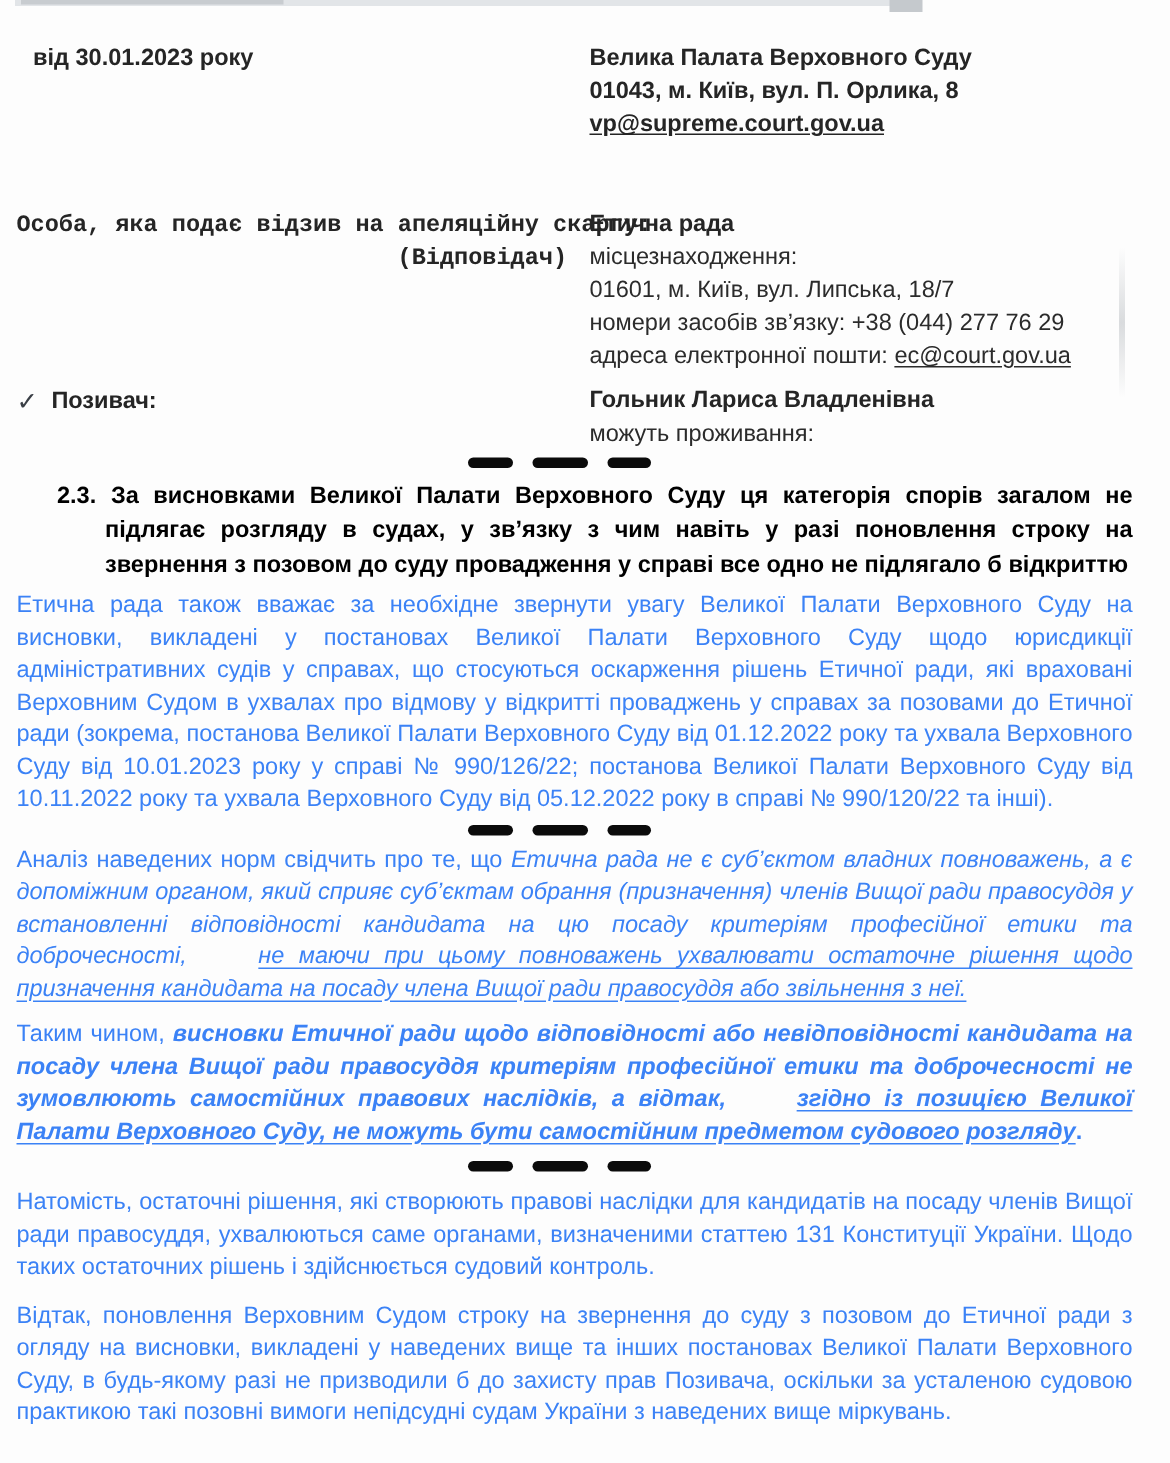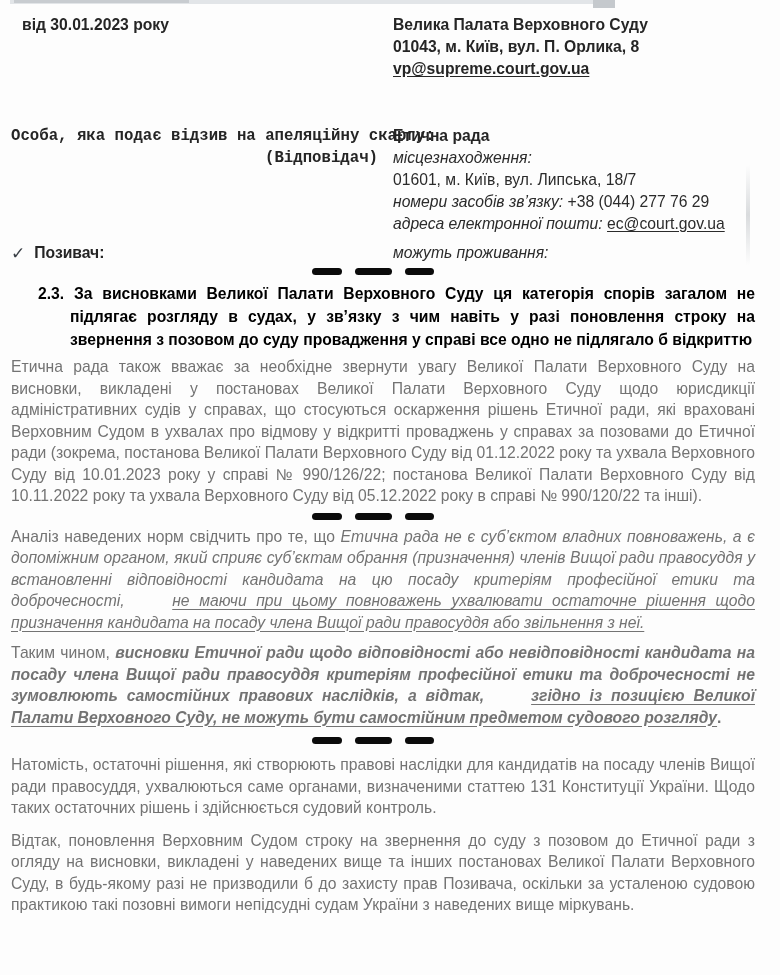--- a/index.html
+++ b/index.html
@@ -8,33 +8,33 @@
     background: #fcfcfc;
     font-family: "Liberation Sans", sans-serif;
     color: #2b2b2b;
     overflow: hidden;
   }
   .page {
     position: relative;
     width: 780px; height: 975px;
     background: #fdfdfd;
     box-sizing: border-box;
-    padding: 14px 25px 0 11px;
+    padding: 28px 25px 0 11px;
     font-size: 15.7px;
   }
   
   .artifact { position: absolute; }
   .artifact-light { left: 10px; top: 0; width: 585px; height: 4px; background: #e2e5e8; }
   .artifact-dark  { left: 14px; top: 0; width: 175px; height: 3px; background: #c8ccd0; }
   .artifact-blob  { left: 593px; top: 0; width: 22px; height: 8px; background: #c5c9cd; }
   .artifact-smudge { right: 30px; top: 165px; width: 4px; height: 100px;
     background: linear-gradient(transparent, rgba(150,156,162,.35), transparent); }
 
   .bold { font-weight: bold; color: #252525; }
-  .italic { font-style: italic; }
+  .italic { }
   .underline { text-decoration: underline; text-underline-offset: 2px; }
 
   .row { display: grid; grid-template-columns: 367px 1fr; column-gap: 15px; }
   .hdr-left { line-height: 22px; }
   .hdr-right { line-height: 22px; }
   .gap16 { height: 16px; } .gap17 { height: 17px; }
 
   .parties { margin-top: 12px; }
   .parties .hdr-left { text-align: right; line-height: 22px; white-space: nowrap; font-family: Liberation Mono, monospace; }
   .parties .hdr-right { line-height: 22px; }
@@ -53,21 +53,21 @@
   .bars-c { margin-top: 9px; }
 
   p { margin: 0; }
   .heading {
     margin-top: 7px;
     line-height: 23px;
     text-align: justify;
     padding-left: 59px; text-indent: -32px;
     font-weight: bold; color: #000000;
   }
-  .para { line-height: 21.5px; text-align: justify; color: #737373; }
+  .para { line-height: 21.5px; text-align: justify; color: #3b82f6; }
   .para-1 { margin-top: 5px; }
   .para-2 { margin-top: 6px; }
   .para-3 { margin-top: 9px; }
   .para-4 { margin-top: 10px; }
   .para-5 { margin-top: 11px; }
   .u { text-decoration: underline; text-underline-offset: 3px; margin-left: 38px; }
 </style>
 </head>
 <body>
 
@@ -103,20 +103,21 @@
       <div><span class="italic">номери засобів зв’язку:</span> <span>+38 (044) 277 76 29</span></div>
       <div><span class="italic">адреса електронної пошти:</span> <span class="underline">ec@court.gov.ua</span></div>
     </div>
   </div>
 
   <div class="row plaintiff-row">
     <div class="hdr-left">
       <span class="check">✓</span><span class="bold">Позивач:</span>
     </div>
     <div class="hdr-right">
+      <div class="bold">Гольник Лариса Владленівна</div>
       <div class="italic">можуть проживання:</div>
     </div>
   </div>
 
   <div class="bars bars-a">
     <span class="bar bar-1"></span>
     <span class="bar bar-2"></span>
     <span class="bar bar-3"></span>
   </div>
 

